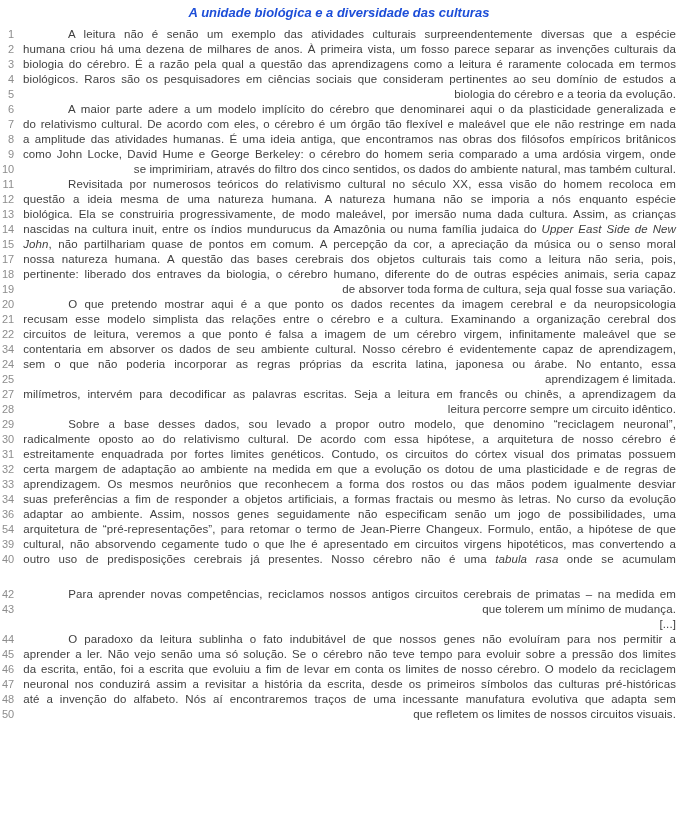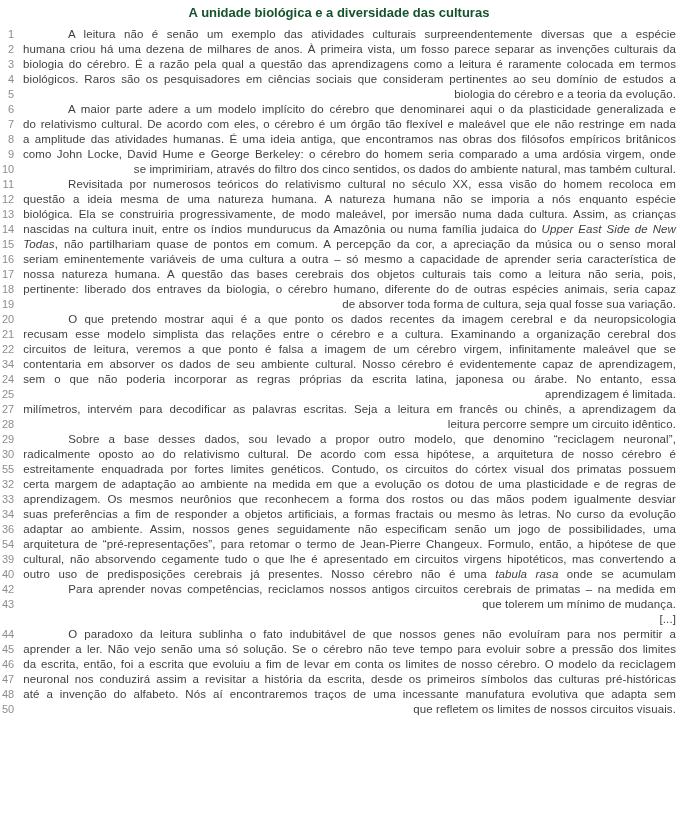--- a/index.html
+++ b/index.html
@@ -14,33 +14,34 @@
     font-family: "Liberation Sans", sans-serif;
     color: #3f3f3f;
   }
   .page {
     padding: 5px 6px 0 2px;
   }
   .title {
     font-size: 13px;
     font-weight: bold;
     text-align: center;
-    color: #14532d;
+    color: #1d4ed8;
     margin: 0 0 7px 0;
     line-height: 15px;
+    font-style: italic;
   }
   .lines { }
   .line {
     display: flex;
     align-items: baseline;
     font-size: 11.5px;
     line-height: 15px;
   }
   .line.gap {
-    margin-top: 0;
+    margin-top: 20px;
   }
   .num {
     flex: 0 0 12px;
     text-align: right;
     color: #8d8d8d;
     font-size: 11px;
     margin-right: 9px;
   }
   .txt {
     flex: 1;
@@ -112,25 +113,21 @@
       <div class="line">
         <span class="num">13</span>
         <span class="txt just">biológica. Ela se construiria progressivamente, de modo maleável, por imersão numa dada cultura. Assim, as crianças</span>
       </div>
       <div class="line">
         <span class="num">14</span>
         <span class="txt just">nascidas na cultura inuit, entre os índios mundurucus da Amazônia ou numa família judaica do <i>Upper East Side de New</i></span>
       </div>
       <div class="line">
         <span class="num">15</span>
-        <span class="txt just"><i>Todas</i>, não partilhariam quase de pontos em comum. A percepção da cor, a apreciação da música ou o senso moral</span>
-      </div>
-      <div class="line">
-        <span class="num">16</span>
-        <span class="txt just">seriam eminentemente variáveis de uma cultura a outra – só mesmo a capacidade de aprender seria característica de</span>
+        <span class="txt just"><i>John</i>, não partilhariam quase de pontos em comum. A percepção da cor, a apreciação da música ou o senso moral</span>
       </div>
       <div class="line">
         <span class="num">17</span>
         <span class="txt just">nossa natureza humana. A questão das bases cerebrais dos objetos culturais tais como a leitura não seria, pois,</span>
       </div>
       <div class="line">
         <span class="num">18</span>
         <span class="txt just">pertinente: liberado dos entraves da biologia, o cérebro humano, diferente do de outras espécies animais, seria capaz</span>
       </div>
       <div class="line">
@@ -171,21 +168,21 @@
       </div>
       <div class="line">
         <span class="num">29</span>
         <span class="txt just ind">Sobre a base desses dados, sou levado a propor outro modelo, que denomino “reciclagem neuronal”,</span>
       </div>
       <div class="line">
         <span class="num">30</span>
         <span class="txt just">radicalmente oposto ao do relativismo cultural. De acordo com essa hipótese, a arquitetura de nosso cérebro é</span>
       </div>
       <div class="line">
-        <span class="num">55</span>
+        <span class="num">31</span>
         <span class="txt just">estreitamente enquadrada por fortes limites genéticos. Contudo, os circuitos do córtex visual dos primatas possuem</span>
       </div>
       <div class="line">
         <span class="num">32</span>
         <span class="txt just">certa margem de adaptação ao ambiente na medida em que a evolução os dotou de uma plasticidade e de regras de</span>
       </div>
       <div class="line">
         <span class="num">33</span>
         <span class="txt just">aprendizagem. Os mesmos neurônios que reconhecem a forma dos rostos ou das mãos podem igualmente desviar</span>
       </div>

